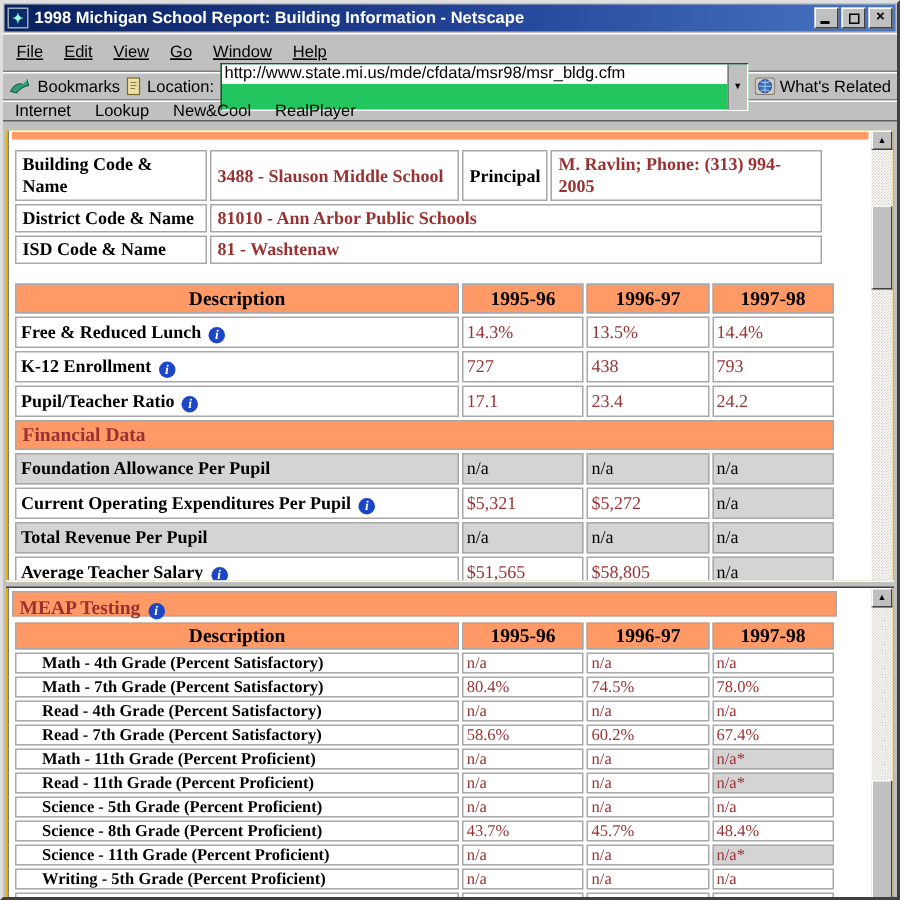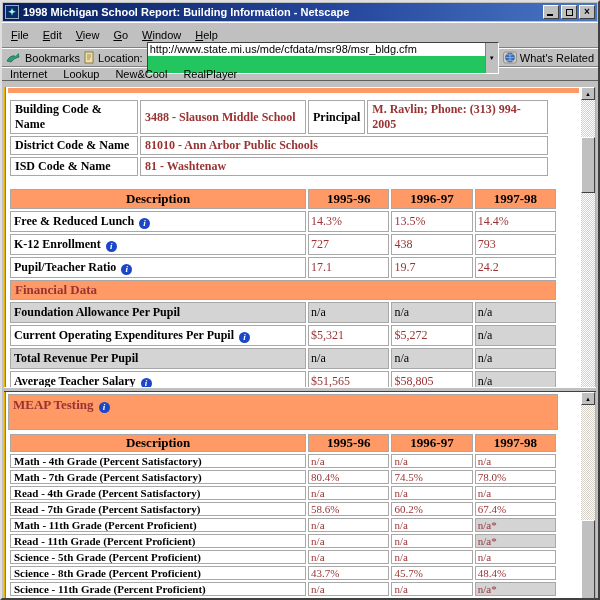--- a/index.html
+++ b/index.html
@@ -15,21 +15,21 @@
   .titlebar .app-icon{width:14px;height:14px;background:#0a2a6a;border:1px solid #9ab;flex:0 0 auto;
     display:flex;align-items:center;justify-content:center;color:#9fd;font-size:9px;font-weight:bold;}
   .title-text{flex:1;font-size:11px;font-weight:bold;margin-left:4px;white-space:nowrap;overflow:hidden;}
   .winbtns{display:flex;gap:2px;}
   .winbtn{width:16px;height:14px;background:#c0c0c0;border:1px solid;border-color:#fff #404040 #404040 #fff;
     position:relative;display:flex;align-items:center;justify-content:center;font-size:10px;font-weight:bold;color:#000;line-height:1;}
   .glyph-min{position:absolute;left:3px;bottom:2px;width:6px;height:2px;background:#000;}
   .glyph-restore{position:absolute;left:4px;top:3px;width:7px;height:7px;border:1px solid #000;background:#c0c0c0;}
   .glyph-restore::before{content:"";position:absolute;left:2px;top:-3px;width:7px;height:7px;border:1px solid #000;border-bottom:none;background:transparent;z-index:-1;}
   
-  .menubar{height:26px;display:flex;align-items:center;padding:0 2px;font-size:11px;border-bottom:1px solid #808080;box-shadow:0 1px 0 #fff inset;}
+  .menubar{height:26px;display:flex;align-items:center;padding:0 2px;font-size:11px;border-bottom:1px solid #808080;box-shadow:0 1px 0 #fff inset;text-decoration:underline;}
   .menu-item{display:inline-block;padding:0 7px;color:#000;}
   .menu-item::first-letter{text-decoration:underline;}
   
   .toolbar{height:19px;display:flex;align-items:center;border-top:1px solid #fff;border-bottom:1px solid #808080;padding:0 10px 0 14px;}
   .tb-btn{font-size:11px;color:#000;padding:0 11px;white-space:nowrap;}
   .tb-btn.disabled{color:#8a8a8a;text-shadow:1px 1px 0 #fff;}
   .n-logo{margin-left:auto;width:20px;height:17px;background:#001040;border:1px solid;border-color:#fff #404040 #404040 #fff;
     color:#fff;font-weight:bold;font-size:12px;display:flex;align-items:center;justify-content:center;}
   
   .locbar{height:19px;display:flex;align-items:center;border-top:1px solid #fff;border-bottom:1px solid #808080;padding:0 4px;font-size:11px;gap:4px;}
@@ -73,23 +73,23 @@
   .data-table .value-cell{font-size:12px;color:#993333;padding:2px;}
   .data-table .section-cell{background:#ff9966;color:#993333;font-size:13px;font-weight:bold;padding:1px 4px;}
   .data-table .grey{background:#d4d4d4;margin-top:48px;}
   #main-table .grey{color:#000;}
   #main-table .label-cell.grey{color:#000;}
   .info-icon{display:inline-block;width:11px;height:11px;background:#1c46c8;color:#fff;border-radius:50%;
     font-family:"Liberation Serif",serif;font-style:italic;font-weight:bold;font-size:9px;line-height:11px;
     text-align:center;margin-left:5px;vertical-align:-1px;}
   
   .meap-title-bar{width:550px;margin:2px 0 0 2px;background:#ff9966;border:1px solid #a8a8a8;
-    color:#993333;font-family:"Liberation Serif",serif;font-weight:bold;font-size:13px;padding:2px 4px;height:36px;}
+    color:#993333;font-family:"Liberation Serif",serif;font-weight:bold;font-size:13px;padding:2px 4px;height:17px;}
   #meap-table{margin-top:2px;}
-  #meap-table .label-cell{font-size:11px;padding:0px 3px;}
+  #meap-table .label-cell{font-size:11px;padding:0px 17px;}
   #meap-table .value-cell{font-size:11px;padding:0px 2px;}
   #meap-table th{font-size:13px;padding:0px 2px;}
   
   .mini-icon{display:inline-block;flex:0 0 auto;}
 </style>
 </head>
 <body>
 
 <div class="window">
 
@@ -198,21 +198,21 @@
               </tr>
               <tr>
                 <td class="label-cell"><span>K-12 Enrollment</span><span class="info-icon">i</span></td>
                 <td class="value-cell">727</td>
                 <td class="value-cell">438</td>
                 <td class="value-cell">793</td>
               </tr>
               <tr>
                 <td class="label-cell"><span>Pupil/Teacher Ratio</span><span class="info-icon">i</span></td>
                 <td class="value-cell">17.1</td>
-                <td class="value-cell">19.7</td>
+                <td class="value-cell">23.4</td>
                 <td class="value-cell">24.2</td>
               </tr>
               <tr>
                 <td class="section-cell" colspan="4">Financial Data</td>
               </tr>
               <tr>
                 <td class="label-cell grey"><span>Foundation Allowance Per Pupil</span></td>
                 <td class="value-cell grey">n/a</td>
                 <td class="value-cell grey">n/a</td>
                 <td class="value-cell grey">n/a</td>

